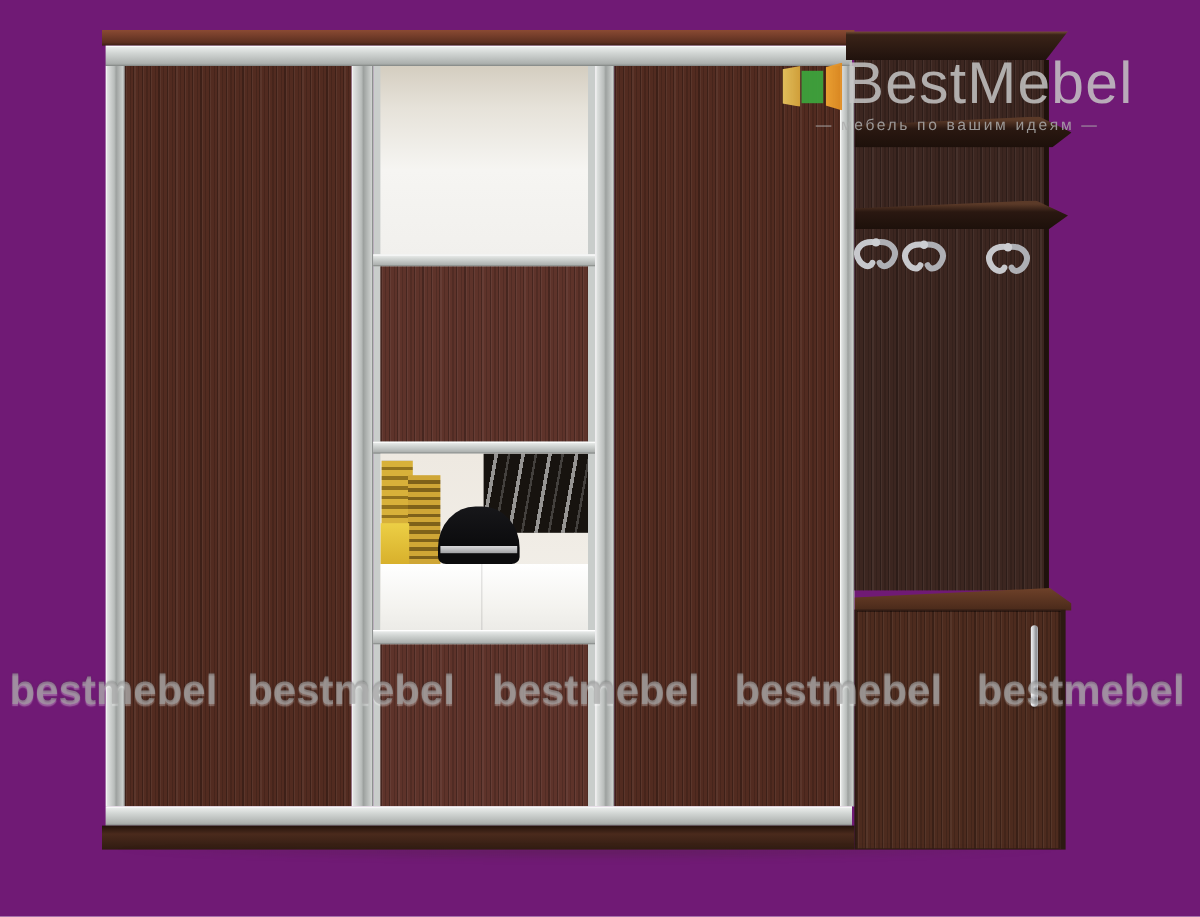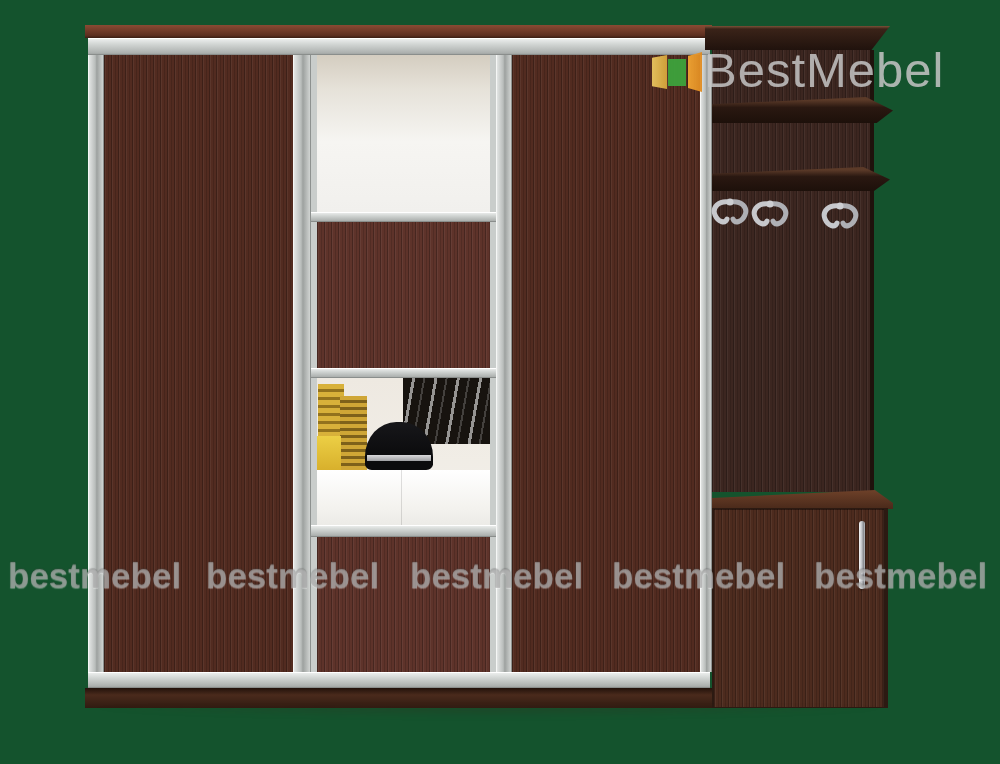--- a/index.html
+++ b/index.html
@@ -1,16 +1,16 @@
 <!DOCTYPE html>
 <html style="--wood-door: #522b20; --wood-panel: #5e332a; --wood-unit: #3c2620; --wood-cabinet: #4d2b1e; --accent-green: #3da33c; --accent-orange: #ef9b2c; --accent-gold: #e3bb4e; --aluminum: #c6cac8; --logo-gray: #c5c5c5; --watermark-gray: #a8a8a8; --chrome: #c0c1c5; --background: #ffffff;"><head>
 <meta charset="utf-8">
 <style>
   html,body{margin:0;padding:0;background:#fff;}
-  .stage{position:relative;width:1000px;height:764px;background:#14532d;overflow:hidden;
+  .stage{position:relative;width:1000px;height:764px;background:#701a75;overflow:hidden;
          font-family:"Liberation Sans", sans-serif;}
   .abs{position:absolute;}
 
   
   .wtx{background-color:var(--wood,#512a20);
        background-image:
          repeating-linear-gradient(90deg,
            rgba(0,0,0,0.25) 0 1px, rgba(255,255,255,0.05) 1px 2px,
            rgba(0,0,0,0) 2px 4px, rgba(0,0,0,0.14) 4px 5px, rgba(0,0,0,0) 5px 7px);}
   .door-wood{--wood:var(--wood-door,#522b20);}
@@ -147,20 +147,21 @@
     <div class="abs" style="left:0;top:6px;width:50px;height:40px;opacity:0.95;">
       <div class="abs" style="left:0;top:3px;width:15px;height:34px;
                   background:linear-gradient(90deg,#e9c660,#d7a53b);
                   clip-path:polygon(0 8%,100% 0,100% 100%,0 92%);"></div>
       <div class="abs" style="left:16px;top:7px;width:18px;height:27px;background:var(--accent-green,#3da33c);"></div>
       <div class="abs" style="left:36px;top:0;width:14px;height:40px;
                   background:linear-gradient(90deg,#f1a533,#e08b21);
                   clip-path:polygon(0 10%,100% 0,100% 100%,0 90%);"></div>
     </div>
     <div class="abs brand-name" style="left:52px;top:-4px;">BestMebel</div>
+    <div class="abs brand-tagline" style="left:-4px;top:50px;width:300px;">—  мебель по вашим идеям  —</div>
   </div>
 
   <div class="abs wm" style="left:8px;top:556px;">bestmebel</div>
   <div class="abs wm" style="left:206px;top:556px;">bestmebel</div>
   <div class="abs wm" style="left:410px;top:556px;">bestmebel</div>
   <div class="abs wm" style="left:612px;top:556px;">bestmebel</div>
   <div class="abs wm" style="left:814px;top:556px;">bestmebel</div>
 
 </div>
 

